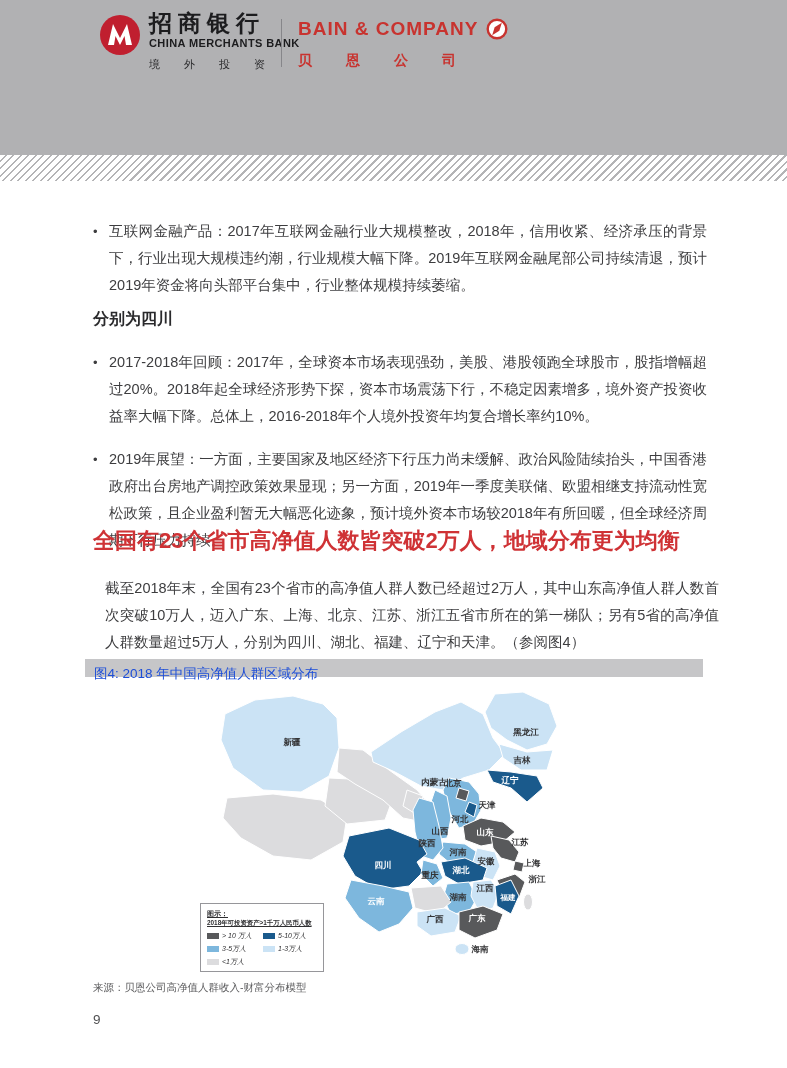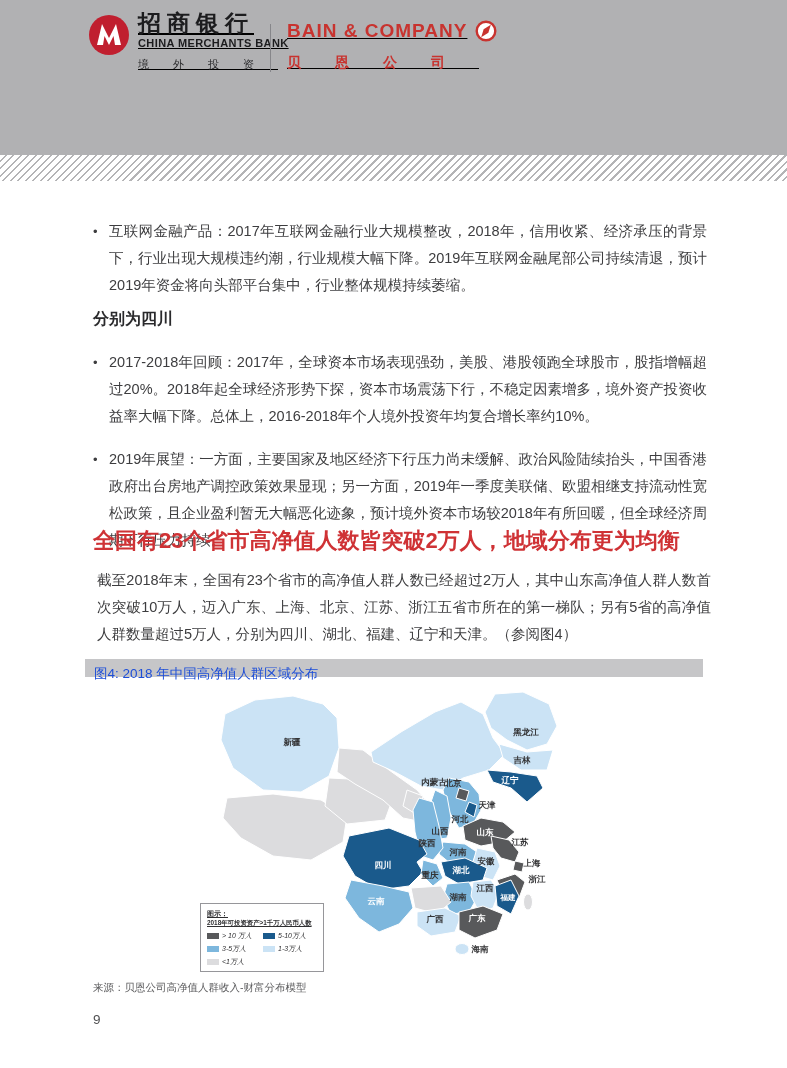--- a/index.html
+++ b/index.html
@@ -1,21 +1,21 @@
 <!DOCTYPE html>
 <html><head>
 <meta charset="utf-8">
 <style>
   html,body{margin:0;padding:0;background:#ffffff;}
   body{font-family:"Liberation Sans","DejaVu Sans",sans-serif;-webkit-font-smoothing:antialiased;}
   .page{position:relative;width:787px;height:1068px;background:#ffffff;overflow:hidden;}
 
   
   .header{position:absolute;left:0;top:0;width:787px;height:155px;background:#b1b1b3;}
-  .logos{position:absolute;left:87px;top:10px;display:flex;align-items:flex-end;text-decoration:underline;}
+  .logos{position:absolute;left:98px;top:10px;display:flex;align-items:center;}
   .cmb{display:flex;align-items:flex-start;}
   .cmb-icon{width:44px;height:44px;margin-top:2px;}
   .cmb-text{margin-left:7px;width:118px;}
   .cmb-cn{font-size:23px;font-weight:bold;color:#1c1c1e;letter-spacing:6px;line-height:26px;white-space:nowrap;}
   .cmb-en{font-size:11px;font-weight:bold;color:#1c1c1e;letter-spacing:0.4px;margin-top:1px;white-space:nowrap;}
   .cmb-slogan{font-size:11px;color:#2a2a2c;margin-top:8px;letter-spacing:24px;white-space:nowrap;}
   .logo-divider{width:1px;height:48px;background:#86868a;margin:4px 16px 0 14px;}
   .bain{padding-top:6px;}
   .bain-row{display:flex;align-items:center;}
   .bain-en{font-size:19px;font-weight:bold;color:#c8332f;letter-spacing:1px;white-space:nowrap;}
@@ -28,21 +28,21 @@
 
   
   .bullets{position:absolute;left:93px;width:614px;margin:0;padding:0;list-style:none;}
   #bullets1{top:218px;}
   #bullets2{top:349px;}
   .bullets li{display:flex;margin:0 0 16px 0;}
   .bm{width:16px;flex:none;font-size:13px;line-height:27px;color:#3d3d3f;}
   .bt{flex:1;font-size:14.5px;line-height:27px;color:#3d3d3f;text-align:justify;}
   .sec-h{position:absolute;left:93px;top:309px;margin:0;font-size:16px;font-weight:bold;color:#2a2a2c;}
   .red-h{position:absolute;left:93px;top:526px;margin:0;font-size:22px;font-weight:bold;color:#cf3235;white-space:nowrap;}
-  .para{position:absolute;left:93px;top:563px;width:614px;margin:4px;font-size:14.5px;line-height:27px;color:#3d3d3f;text-align:justify;}
+  .para{position:absolute;left:93px;top:563px;width:614px;margin:12px;font-size:14.5px;line-height:27px;color:#3d3d3f;text-align:justify;}
 
   
   .fig-title{position:absolute;left:85px;top:659px;width:609px;height:18px;background:#c6c6c8;
              color:#1d4ed8;font-size:13.5px;line-height:30px;padding-left:9px;}
   .map-svg{position:absolute;left:197px;top:690px;}
   .map-label{font-family:"Liberation Sans","DejaVu Sans",sans-serif;font-weight:bold;}
   .legend{position:absolute;left:200px;top:903px;width:124px;box-sizing:border-box;
           background:#ffffff;border:1px solid #96969a;padding:5px 5px 4px 6px;z-index:5;}
   .lg-t1{font-size:7px;font-weight:bold;color:#2f2f31;text-decoration:underline;line-height:9px;}
   .lg-t2{font-size:6.4px;font-weight:bold;color:#2f2f31;text-decoration:underline;line-height:9px;white-space:nowrap;}

